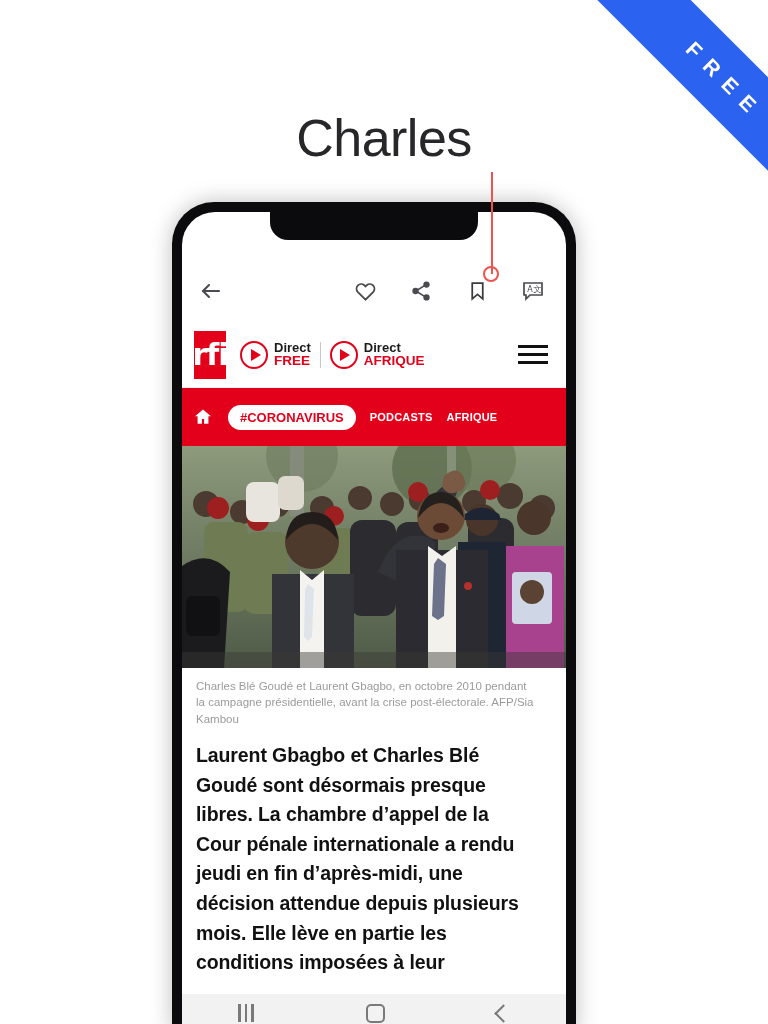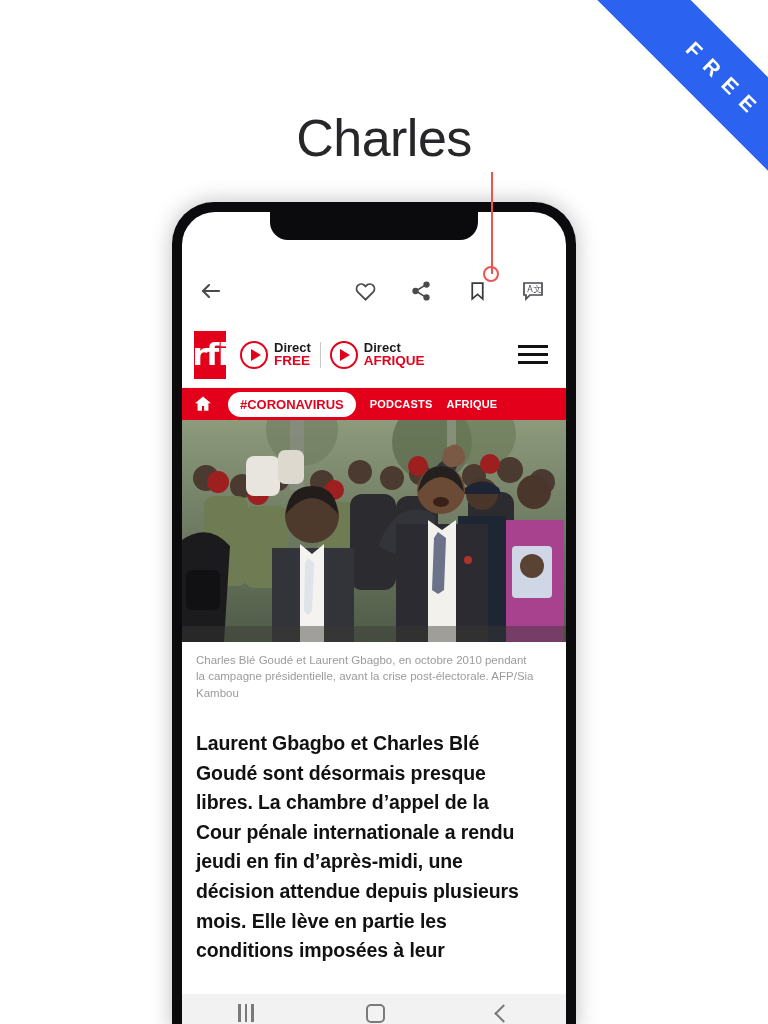--- a/index.html
+++ b/index.html
@@ -149,21 +149,21 @@
   .direct-label .t1 { font-size: 13px; font-weight: bold; color: #1b1b1b; display: block; }
   .direct-label .t2 { font-size: 13.5px; font-weight: bold; color: #e3001b; display: block; }
   .divider-v {
     width: 1px; height: 26px; background: #c9c9c9; margin: 0 9px;
   }
   .hamburger { margin-left: auto; display: flex; flex-direction: column; gap: 5px; padding-right: 6px; }
   .hamburger i { display: block; width: 30px; height: 3px; background: #111; }
 
   
   .red-nav {
-    height: 32px;
+    height: 58px;
     background: #e3001b;
     display: flex; align-items: center;
     padding: 16px 10px;
     gap: 14px;
     overflow: hidden;
   }
   .home-ico { width: 22px; height: 20px; flex: none; }
   .pill {
     background: #fff;
     color: #e3001b;
@@ -191,21 +191,21 @@
   .article { padding: 10px 32px 0 14px; background: #fff; }
   .caption {
     font-size: 11.5px;
     line-height: 1.42;
     color: #9b9b9b;
   }
   .byline { margin-top: 18px; font-size: 12.5px; }
   .byline .par { color: #9b9b9b; }
   .byline .author { color: #d0021b; margin-left: 3px; }
   .lead {
-    margin-top: 28px;
+    margin-top: 14px;
     font-size: 19.5px;
     font-weight: bold;
     line-height: 1.52;
     color: #111;
     letter-spacing: -0.1px;
   }
 
   
   .android-nav {
     position: absolute; bottom: 0; left: 0;

